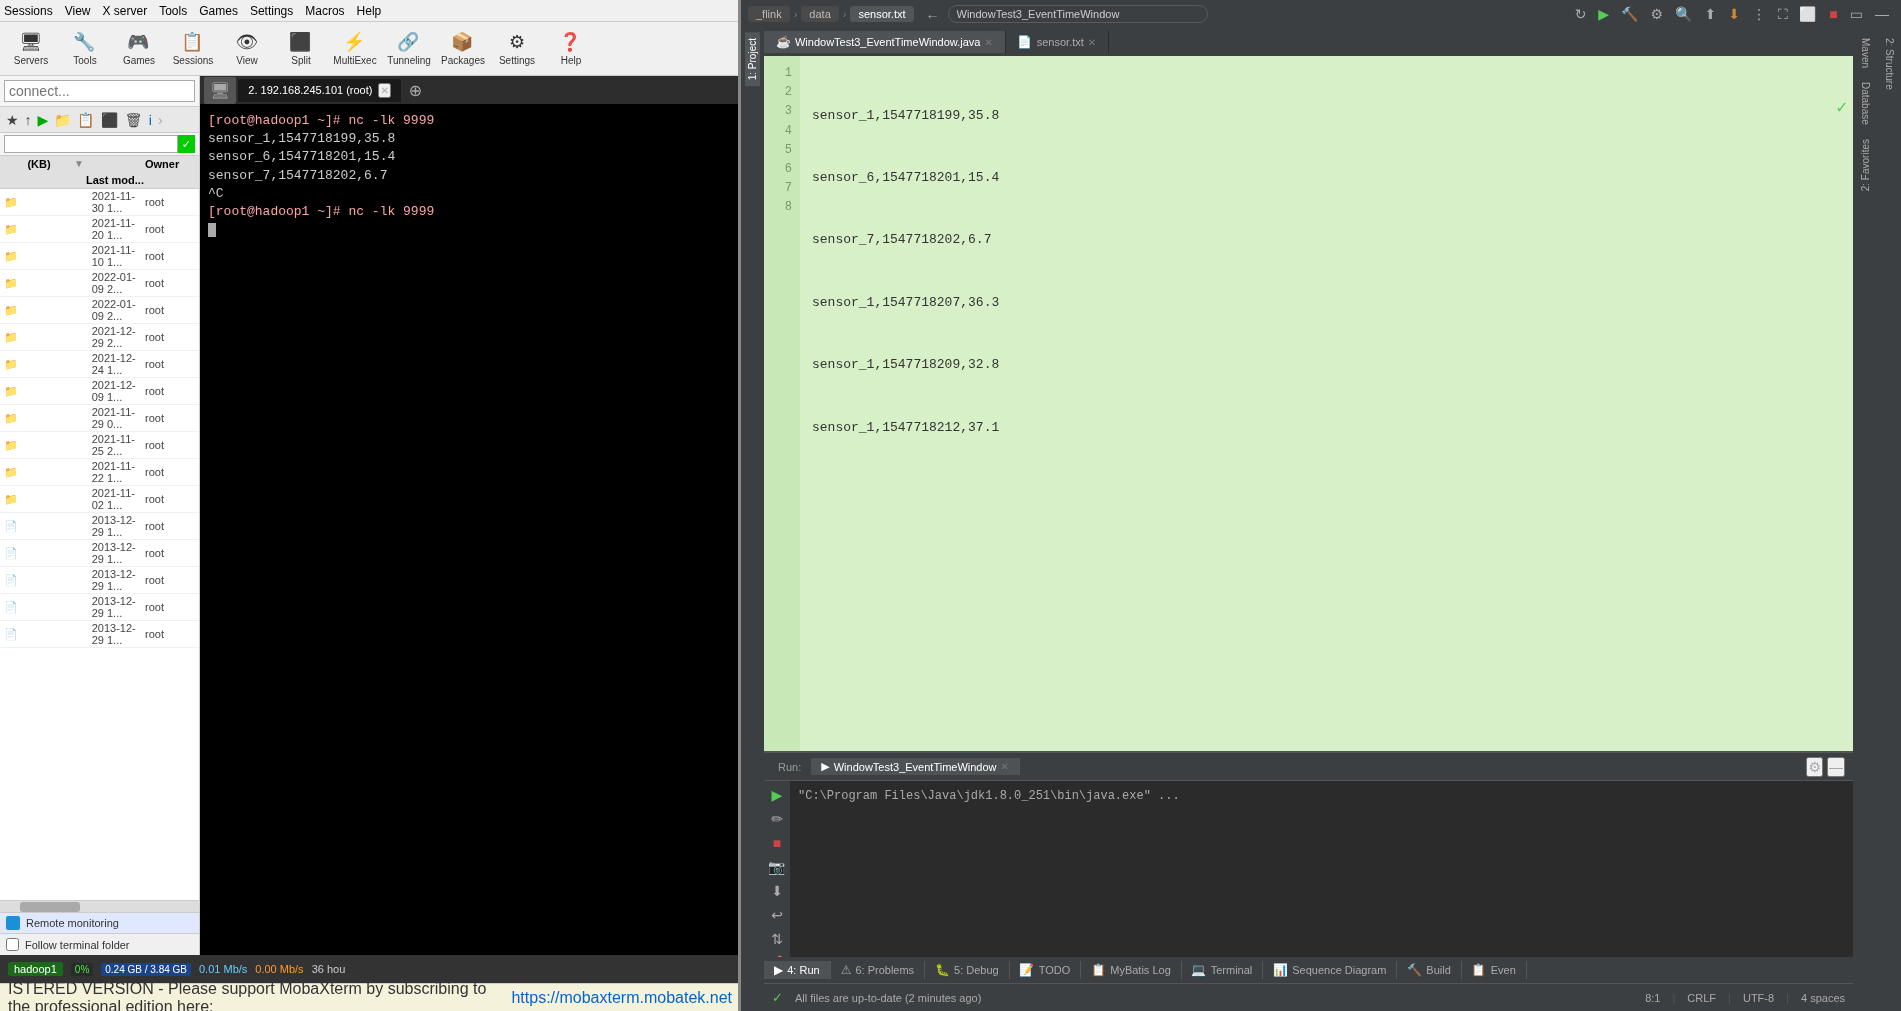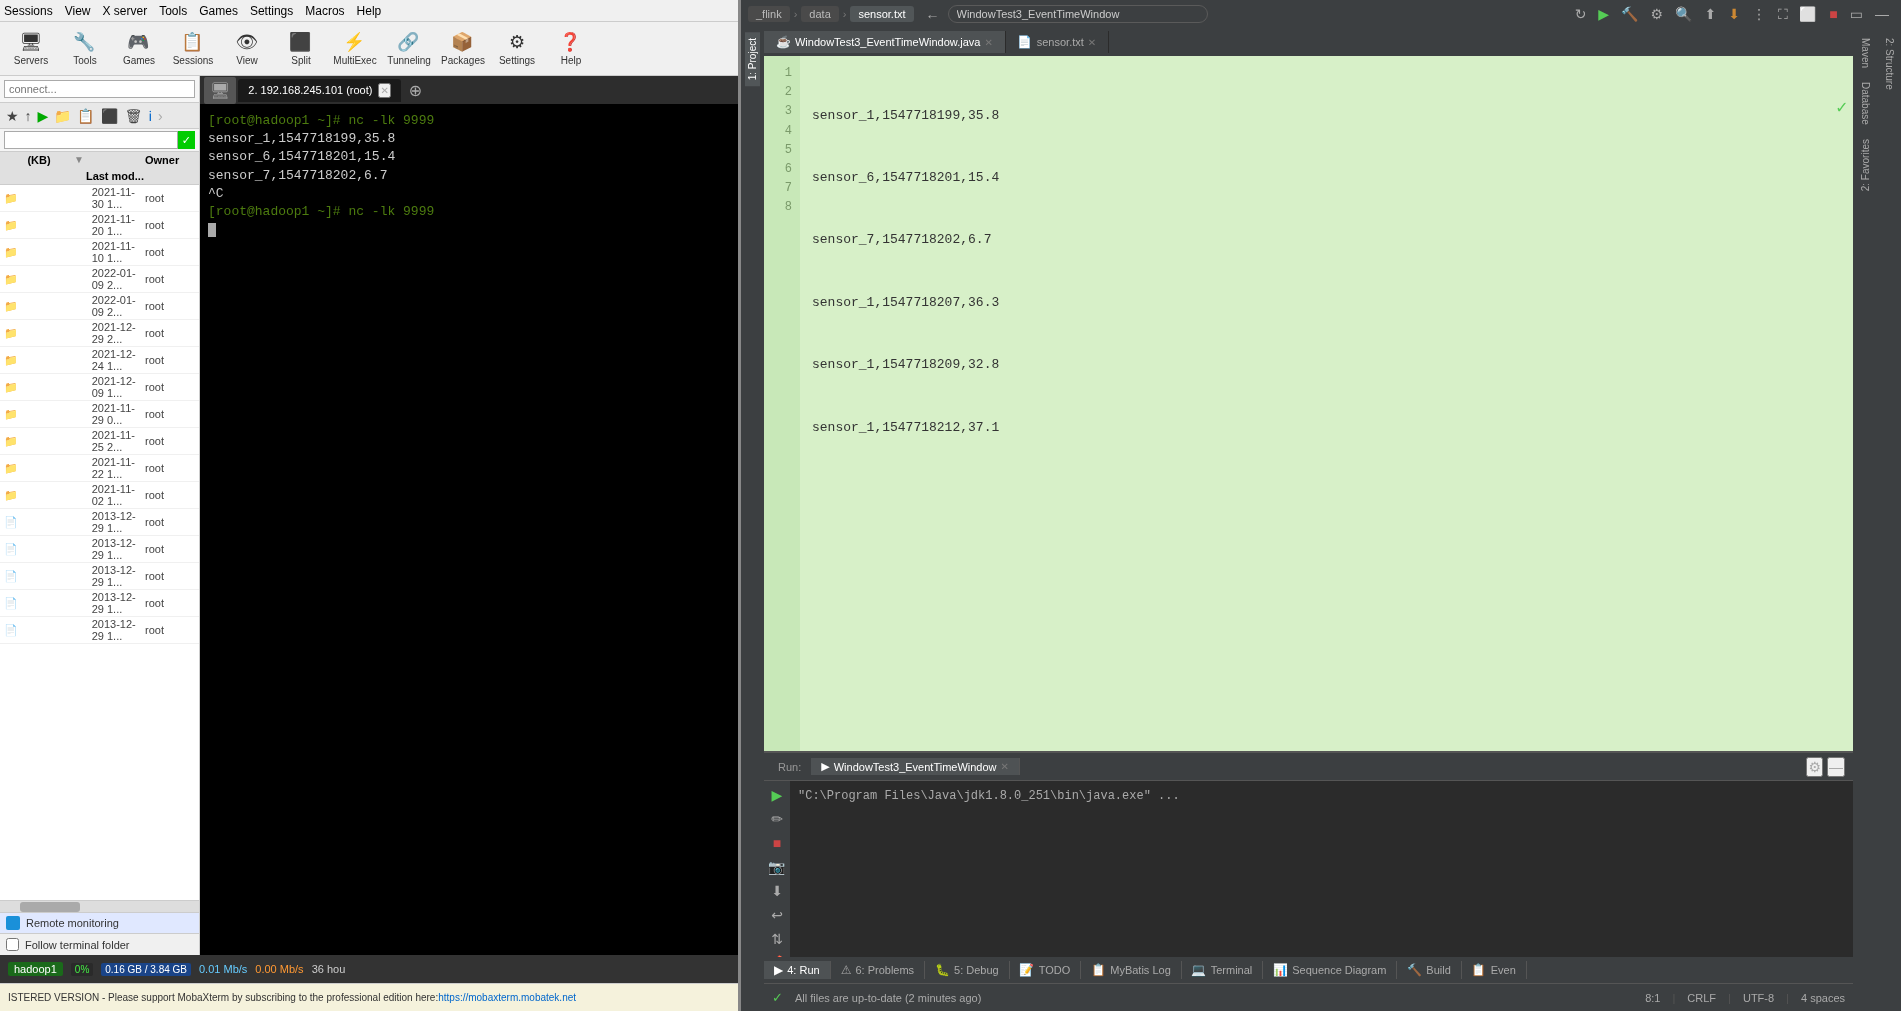--- a/index.html
+++ b/index.html
@@ -76,21 +76,21 @@
     }
     .sidebar-connect {
       padding: 4px;
       border-bottom: 1px solid #ccc;
       display: flex;
       align-items: center;
       gap: 2px;
     }
     .sidebar-connect input {
       flex: 1;
-      font-size: 11px;
+      font-size: 14px;
       padding: 2px 4px;
       border: 1px solid #aaa;
       background: #fff;
       color: #999;
     }
     .sidebar-toolbar {
       display: flex;
       align-items: center;
       padding: 2px 4px;
       gap: 2px;
@@ -255,35 +255,35 @@
     .terminal-content {
       flex: 1;
       background: #000;
       color: #ccc;
       font-family: 'Courier New', monospace;
       font-size: 13px;
       padding: 8px;
       overflow-y: auto;
       line-height: 1.4;
     }
-    .terminal-content .cmd { color: #4d7c0f; }
+    .terminal-content .cmd { color: #fca5a5; }
     .terminal-cursor {
       display: inline-block;
       width: 8px;
       height: 14px;
       background: #aaa;
       vertical-align: middle;
     }
 
     
     .status-bar {
       background: #f5f2dc;
       border-top: 1px solid #ccc;
       padding: 12px 8px;
-      font-size: 10px;
+      font-size: 16px;
       color: #333;
       height: 28px;
       display: flex;
       align-items: center;
     }
     .status-bar a { color: #0066cc; cursor: pointer; }
 
     
     .ide-panel {
       position: absolute;
@@ -860,21 +860,21 @@
         <div>^C</div>
         <div class="cmd">[root@hadoop1 ~]# nc -lk 9999</div>
         <div><span class="terminal-cursor"></span></div>
       </div>
     </div>
   </div>
 
   <div style="background:#333; display:flex; align-items:center; padding:2px 8px; gap:8px; font-size:11px; color:#ccc; height:28px;">
     <span style="background:#1a6a1a; color:#fff; padding:1px 6px; border-radius:2px;">hadoop1</span>
     <span style="background:#2a2a2a; color:#44ee44; padding:1px 4px; border-radius:2px; font-size:10px;">0%</span>
-    <span style="background:#1a4488; color:#fff; padding:1px 4px; border-radius:2px; font-size:10px;">0.16 GB / 3.84 GB</span>
+    <span style="background:#1a4488; color:#fff; padding:1px 4px; border-radius:2px; font-size:10px;">0.24 GB / 3.84 GB</span>
     <span style="color:#66ccff;">0.01 Mb/s</span>
     <span style="color:#ff9933;">0.00 Mb/s</span>
     <span>36 hou</span>
   </div>
 
   <div class="status-bar">
     <span>ISTERED VERSION  -  Please support MobaXterm by subscribing to the professional edition here: </span>
     <a>https://mobaxterm.mobatek.net</a>
   </div>
 </div>

